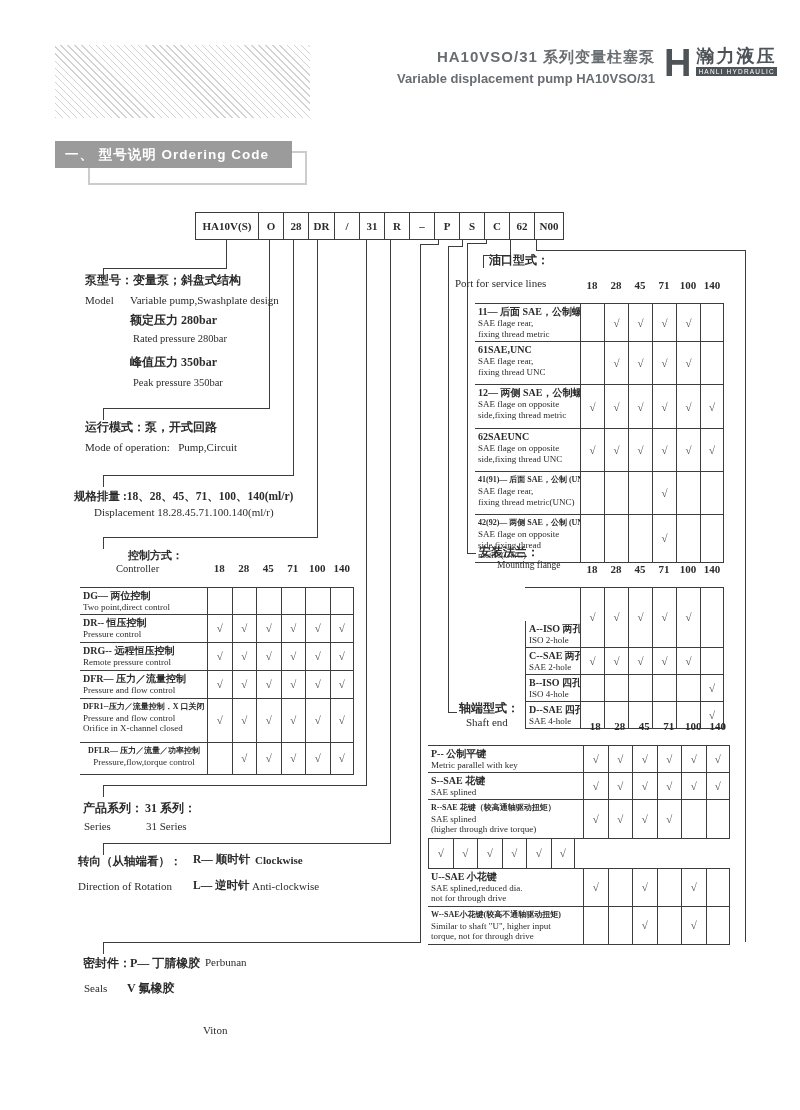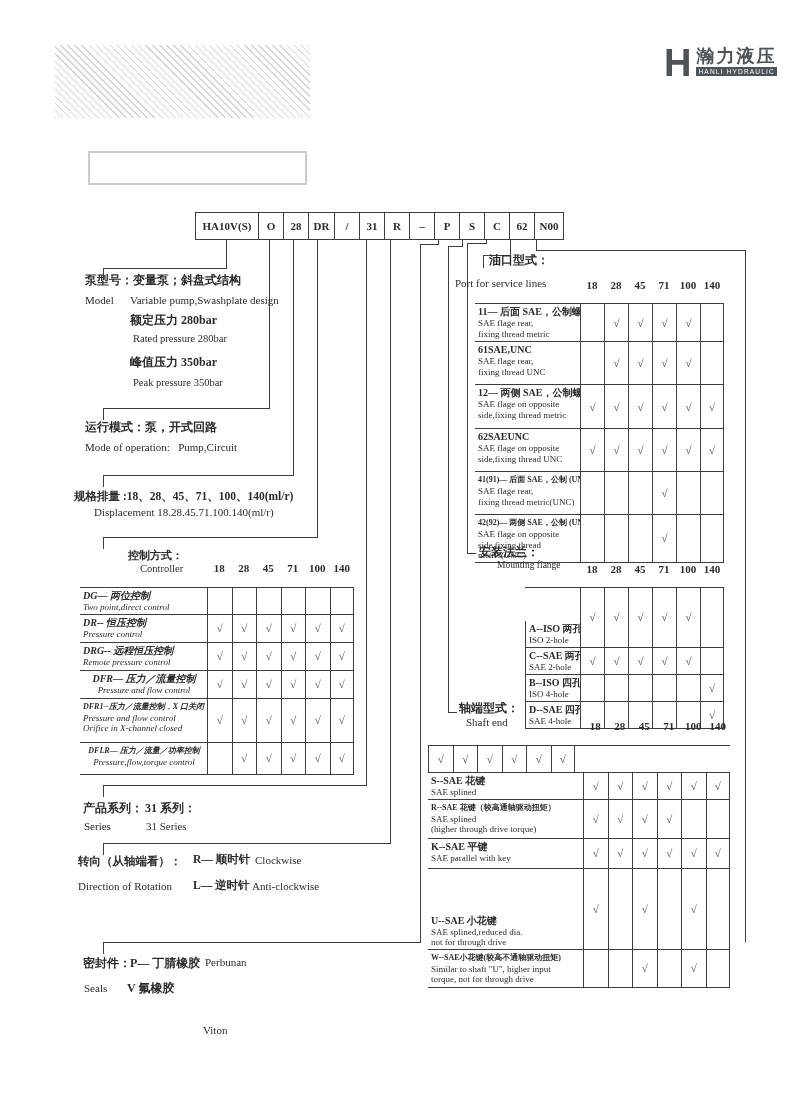--- a/index.html
+++ b/index.html
@@ -51,29 +51,34 @@
   .rtitle-zh{font-weight:bold;font-size:12px;white-space:nowrap;}
   .rtitle-en{font-size:11px;white-space:nowrap;}
   #footer-page{left:0;top:1042px;width:800px;text-align:center;font-size:12.5px;color:#3f4657;}
 </style>
 </head>
 <body>
 
 <div id="page">
 
   <div class="abs" id="hatch"></div>
+  <div class="abs" id="titles">
+    <div id="title-zh">HA10VSO/31 系列变量柱塞泵</div>
+    <div id="title-en">Variable displacement pump HA10VSO/31</div>
+  </div>
   <div class="abs" id="logo">
     <div id="logo-h">H</div>
     <div>
       <div id="logo-zh">瀚力液压</div>
       <div id="logo-bar">HANLI HYDRAULIC</div>
     </div>
   </div>
 
   <div class="abs" id="banner-outline"></div>
+  <div class="abs" id="banner">一、  型号说明 Ordering Code</div>
 
   <div class="abs" id="codeboxes">
       <div class="cbox" style="width: 62px;">HA10V(S)</div>
       <div class="cbox" style="width: 24px;">O</div>
       <div class="cbox" style="width: 24px;">28</div>
       <div class="cbox" style="width: 25px;">DR</div>
       <div class="cbox" style="width: 24px;">/</div>
       <div class="cbox" style="width: 24px;">31</div>
       <div class="cbox" style="width: 24px;">R</div>
       <div class="cbox" style="width: 24px;">–</div>
@@ -132,31 +137,31 @@
   <div class="abs zhb" style="left:130px;top:354px;font-size:12px;">峰值压力 350bar</div>
   <div class="abs" style="left:133px;top:377px;font-size:10.5px;">Peak pressure 350bar</div>
 
   <div class="abs zhb" style="left:85px;top:419px;font-size:12px;">运行模式：泵，开式回路</div>
   <div class="abs pre" style="left:85px;top:441px;font-size:11px;">Mode of operation:   Pump,Circuit</div>
 
   <div class="abs zhb" style="left:74px;top:489px;font-size:11.5px;">规格排量 :18、28、45、71、100、140(ml/r)</div>
   <div class="abs" style="left:94px;top:506px;font-size:11px;">Displacement 18.28.45.71.100.140(ml/r)</div>
 
   <div class="abs zhb" style="left:128px;top:548px;font-size:11px;">控制方式：</div>
-  <div class="abs" style="left:140px;top:563px;font-size:10.5px;">Controller</div>
+  <div class="abs" style="left:116px;top:563px;font-size:10.5px;">Controller</div>
 
   <div class="abs zhb" style="left:83px;top:800px;font-size:12px;">产品系列：</div>
   <div class="abs zhb" style="left:145px;top:800px;font-size:12px;">31 系列：</div>
   <div class="abs" style="left:84px;top:820px;font-size:11px;">Series</div>
   <div class="abs" style="left:146px;top:820px;font-size:11px;">31 Series</div>
 
   <div class="abs zhb" style="left:78px;top:854px;font-size:11.5px;">转向（从轴端看）：</div>
   <div class="abs" style="left:78px;top:880px;font-size:11px;">Direction of Rotation</div>
   <div class="abs zhb" style="left:193px;top:852px;font-size:11.5px;">R— 顺时针</div>
-  <div class="abs" style="left:255px;top:854px;font-size:11px;">Clockwise</div>
+  <div class="abs" style="left:255px;top:854px;font-size:11px;font-weight:bold;">Clockwise</div>
   <div class="abs zhb" style="left:193px;top:878px;font-size:11.5px;">L— 逆时针</div>
   <div class="abs" style="left:252px;top:880px;font-size:11px;">Anti-clockwise</div>
 
   <div class="abs zhb" style="left:83px;top:955px;font-size:12px;">密封件：</div>
   <div class="abs zhb" style="left:130px;top:955px;font-size:12px;">P— 丁腈橡胶</div>
   <div class="abs" style="left:205px;top:956px;font-size:11px;">Perbunan</div>
   <div class="abs" style="left:84px;top:982px;font-size:11px;">Seals</div>
   <div class="abs zhb" style="left:127px;top:980px;font-size:12px;">V 氟橡胶</div>
   <div class="abs" style="left:203px;top:1024px;font-size:11px;">Viton</div>
 
@@ -169,21 +174,21 @@
 
   <div id="tables-layer">
       <div class="sizehdr" style="left: 207px; top: 562px;">
         <div style="width: 24.5px;">18</div>
         <div style="width: 24.5px;">28</div>
         <div style="width: 24.5px;">45</div>
         <div style="width: 24.5px;">71</div>
         <div style="width: 24.5px;">100</div>
         <div style="width: 24.5px;">140</div>
       </div>
-      <div class="ptable" style="left: 80px; top: 587px; font-style: italic;">
+      <div class="ptable" style="left: 80px; top: 587px;">
         <div class="prow" style="min-height: 26px;">
           <div class="plabel" style="width: 127px;">
             <div class="rl-zh">DG— 两位控制</div>
             <div class="rl-en">Two point,direct control</div>
           </div>
           <div class="pcell" style="width: 24.5px;"></div>
           <div class="pcell" style="width: 24.5px;"></div>
           <div class="pcell" style="width: 24.5px;"></div>
           <div class="pcell" style="width: 24.5px;"></div>
           <div class="pcell" style="width: 24.5px;"></div>
@@ -206,21 +211,21 @@
             <div class="rl-zh">DRG-- 远程恒压控制</div>
             <div class="rl-en">Remote pressure control</div>
           </div>
           <div class="pcell" style="width: 24.5px;">√</div>
           <div class="pcell" style="width: 24.5px;">√</div>
           <div class="pcell" style="width: 24.5px;">√</div>
           <div class="pcell" style="width: 24.5px;">√</div>
           <div class="pcell" style="width: 24.5px;">√</div>
           <div class="pcell" style="width: 24.5px;">√</div>
         </div>
-        <div class="prow" style="min-height: 28px; text-align: center;">
+        <div class="prow" style="min-height: 28px;">
           <div class="plabel" style="width: 127px;">
             <div class="rl-zh">DFR— 压力／流量控制</div>
             <div class="rl-en">Pressure and flow control</div>
           </div>
           <div class="pcell" style="width: 24.5px;">√</div>
           <div class="pcell" style="width: 24.5px;">√</div>
           <div class="pcell" style="width: 24.5px;">√</div>
           <div class="pcell" style="width: 24.5px;">√</div>
           <div class="pcell" style="width: 24.5px;">√</div>
           <div class="pcell" style="width: 24.5px;">√</div>
@@ -400,20 +405,24 @@
       <div class="sizehdr" style="left: 583px; top: 720px;">
         <div style="width: 24.5px;">18</div>
         <div style="width: 24.5px;">28</div>
         <div style="width: 24.5px;">45</div>
         <div style="width: 24.5px;">71</div>
         <div style="width: 24.5px;">100</div>
         <div style="width: 24.5px;">140</div>
       </div>
       <div class="ptable" style="left: 428px; top: 745px;">
         <div class="prow" style="min-height: 27px;">
+          <div class="plabel" style="width: 155px;">
+            <div class="rl-zh">P-- 公制平键</div>
+            <div class="rl-en">Metric parallel with key</div>
+          </div>
           <div class="pcell" style="width: 24.5px;">√</div>
           <div class="pcell" style="width: 24.5px;">√</div>
           <div class="pcell" style="width: 24.5px;">√</div>
           <div class="pcell" style="width: 24.5px;">√</div>
           <div class="pcell" style="width: 24.5px;">√</div>
           <div class="pcell" style="width: 24.5px;">√</div>
         </div>
         <div class="prow" style="min-height: 26px;">
           <div class="plabel" style="width: 155px;">
             <div class="rl-zh">S--SAE 花键</div>
@@ -433,33 +442,29 @@
 (higher through drive torque)</div>
           </div>
           <div class="pcell" style="width: 24.5px;">√</div>
           <div class="pcell" style="width: 24.5px;">√</div>
           <div class="pcell" style="width: 24.5px;">√</div>
           <div class="pcell" style="width: 24.5px;">√</div>
           <div class="pcell" style="width: 24.5px;"></div>
           <div class="pcell" style="width: 24.5px;"></div>
         </div>
         <div class="prow" style="min-height: 30px;">
+          <div class="pcell" style="width: 24.5px;">√</div>
+          <div class="pcell" style="width: 24.5px;">√</div>
+          <div class="pcell" style="width: 24.5px;">√</div>
+          <div class="pcell" style="width: 24.5px;">√</div>
+          <div class="pcell" style="width: 24.5px;">√</div>
+          <div class="pcell" style="width: 24.5px;">√</div>
+        </div>
+        <div class="prow" style="min-height: 38px;">
           <div class="plabel" style="width: 155px;">
-            <div class="rl-zh">K--SAE 平键</div>
-            <div class="rl-en">SAE parallel with key</div>
-          </div>
-          <div class="pcell" style="width: 24.5px;">√</div>
-          <div class="pcell" style="width: 24.5px;">√</div>
-          <div class="pcell" style="width: 24.5px;">√</div>
-          <div class="pcell" style="width: 24.5px;">√</div>
-          <div class="pcell" style="width: 24.5px;">√</div>
-          <div class="pcell" style="width: 24.5px;">√</div>
-        </div>
-        <div class="prow" style="min-height: 38px;">
-          <div class="plabel" style="width: 155px; margin-top: 44px;">
             <div class="rl-zh">U--SAE 小花键</div>
             <div class="rl-en">SAE splined,reduced dia.
 not for through drive</div>
           </div>
           <div class="pcell" style="width: 24.5px;">√</div>
           <div class="pcell" style="width: 24.5px;"></div>
           <div class="pcell" style="width: 24.5px;">√</div>
           <div class="pcell" style="width: 24.5px;"></div>
           <div class="pcell" style="width: 24.5px;">√</div>
           <div class="pcell" style="width: 24.5px;"></div>

